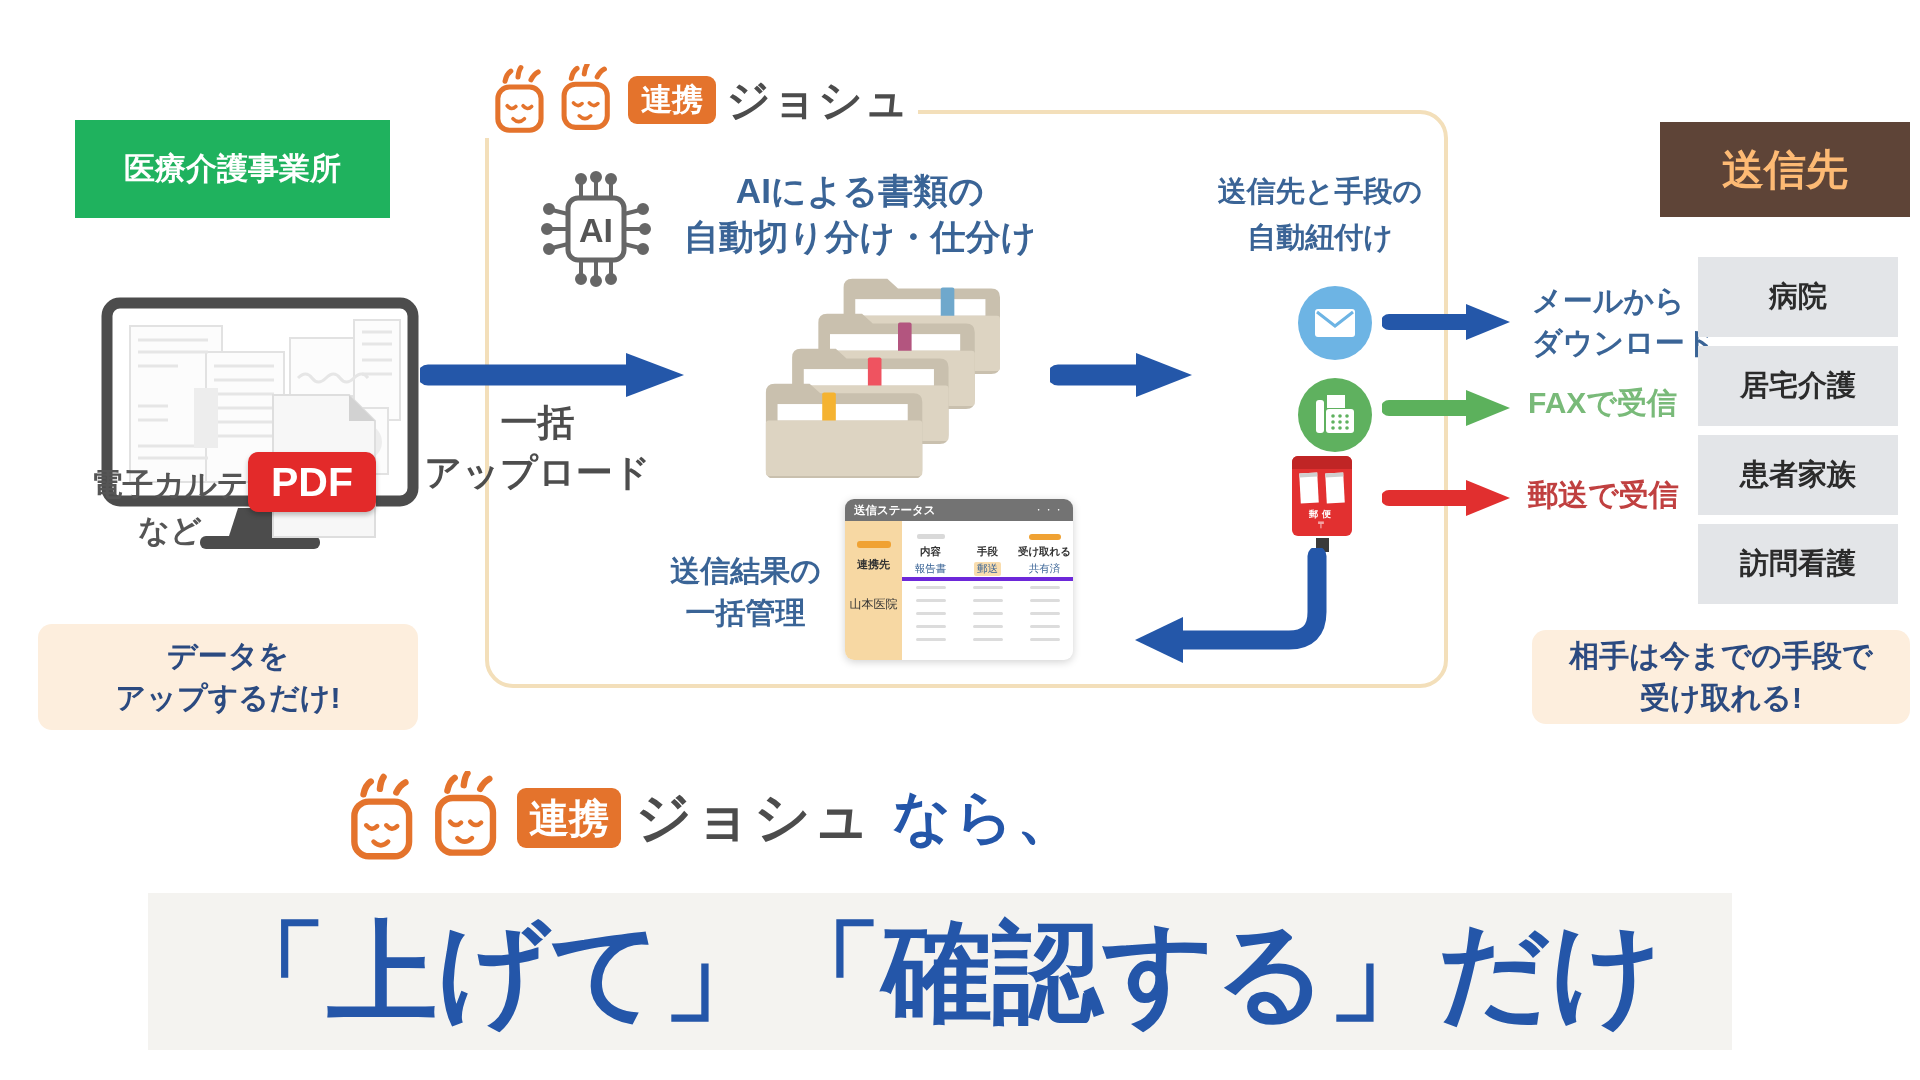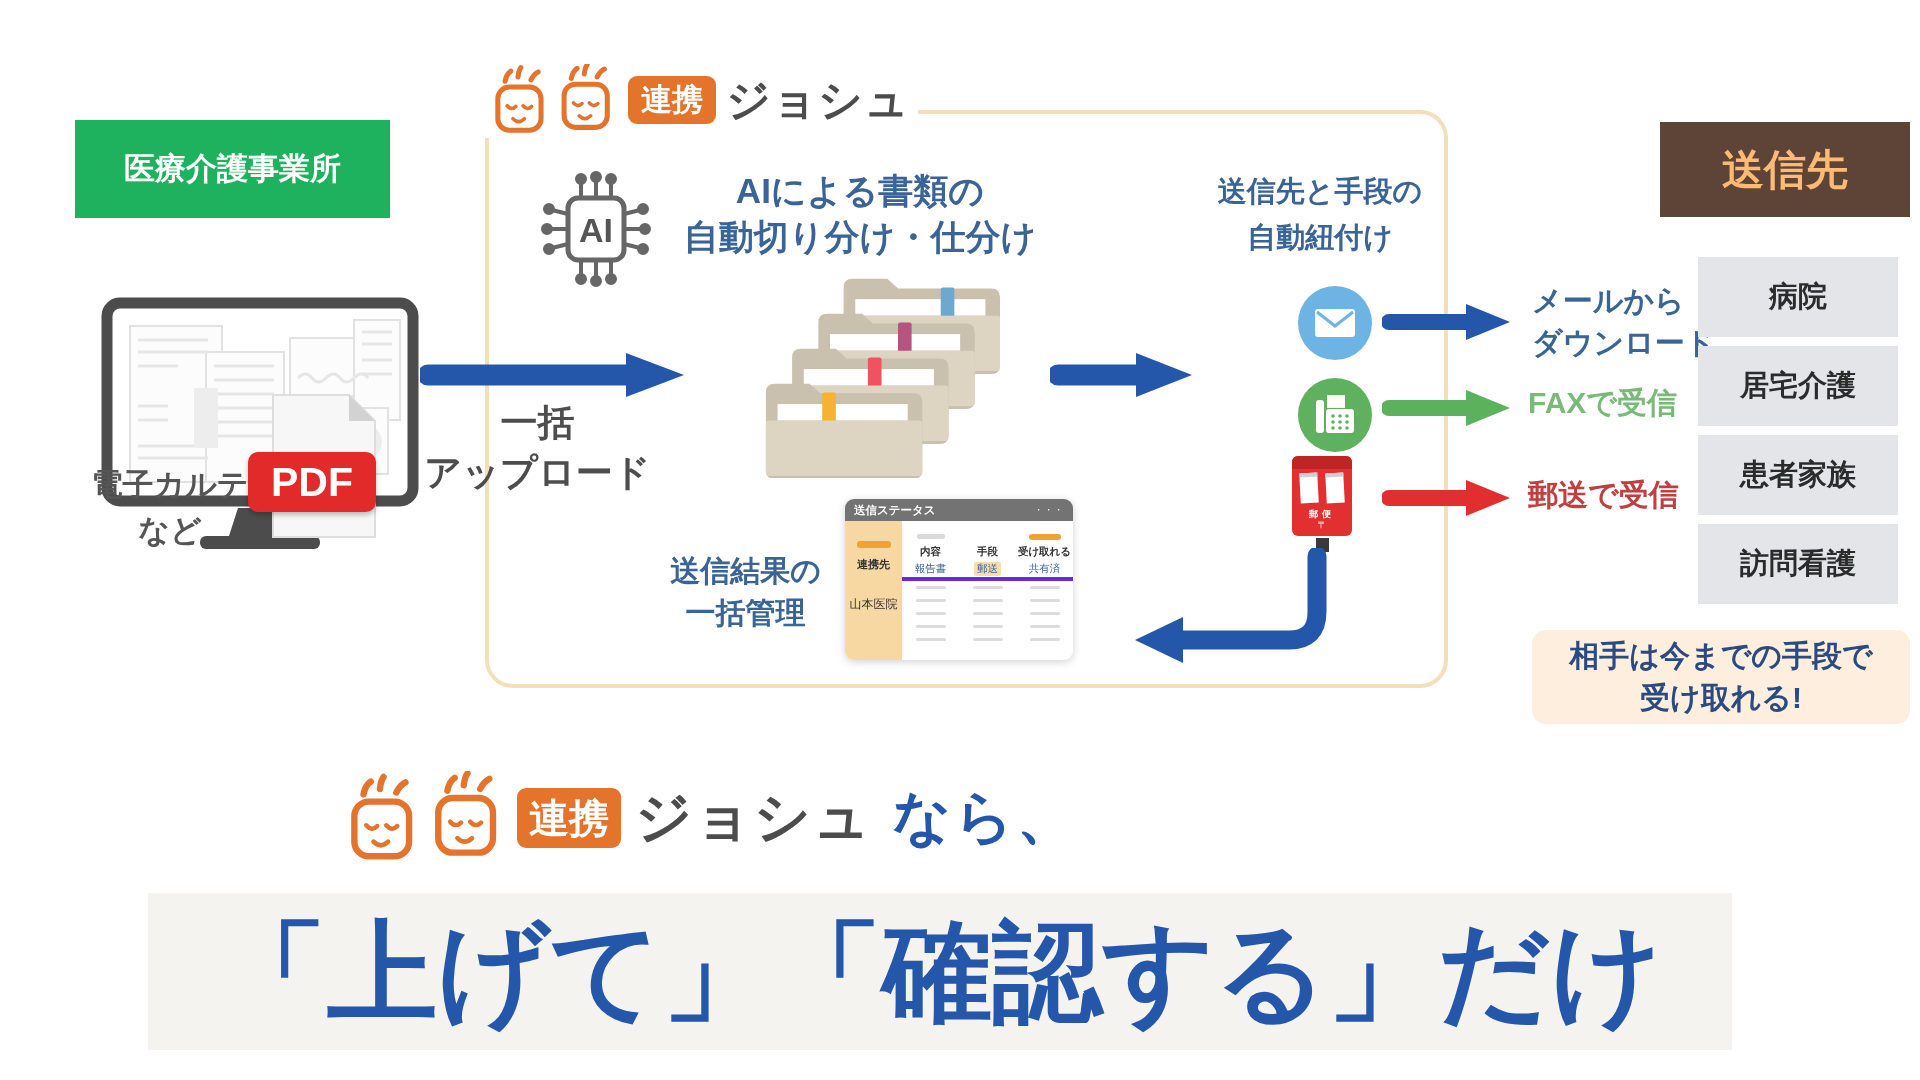--- a/index.html
+++ b/index.html
@@ -160,20 +160,22 @@
     <path d="M5,5 h76 l26,26 v116 h-102 z" fill="#f7f7f7" stroke="#dedede" stroke-width="2"></path>
     <path d="M81,5 l26,26 h-26 z" fill="#d2d2d2"></path>
   </svg>
   <div class="abs center pdf-badge">
     <span>PDF</span>
   </div>
 
   <div class="abs pre device-caption">電子カルテ
 など</div>
 
+  <div class="abs center note-box note-left pre">データを
+アップするだけ!</div>
 
   <svg class="abs" style="left:420px;top:352px;" width="268" height="46" viewBox="0 0 268 46">
     <path d="M8,23 H208" stroke="#2457a9" stroke-width="21" stroke-linecap="round" fill="none"></path>
     <polygon points="206,1 264,23 206,45" fill="#2457a9"></polygon>
   </svg>
   <div class="abs pre upload-label">一括
 アップロード</div>
 
   <svg class="abs" style="left:540px;top:170px;" width="112" height="118" viewBox="0 0 112 118">
     <g stroke="#666" stroke-width="4" fill="#666">

